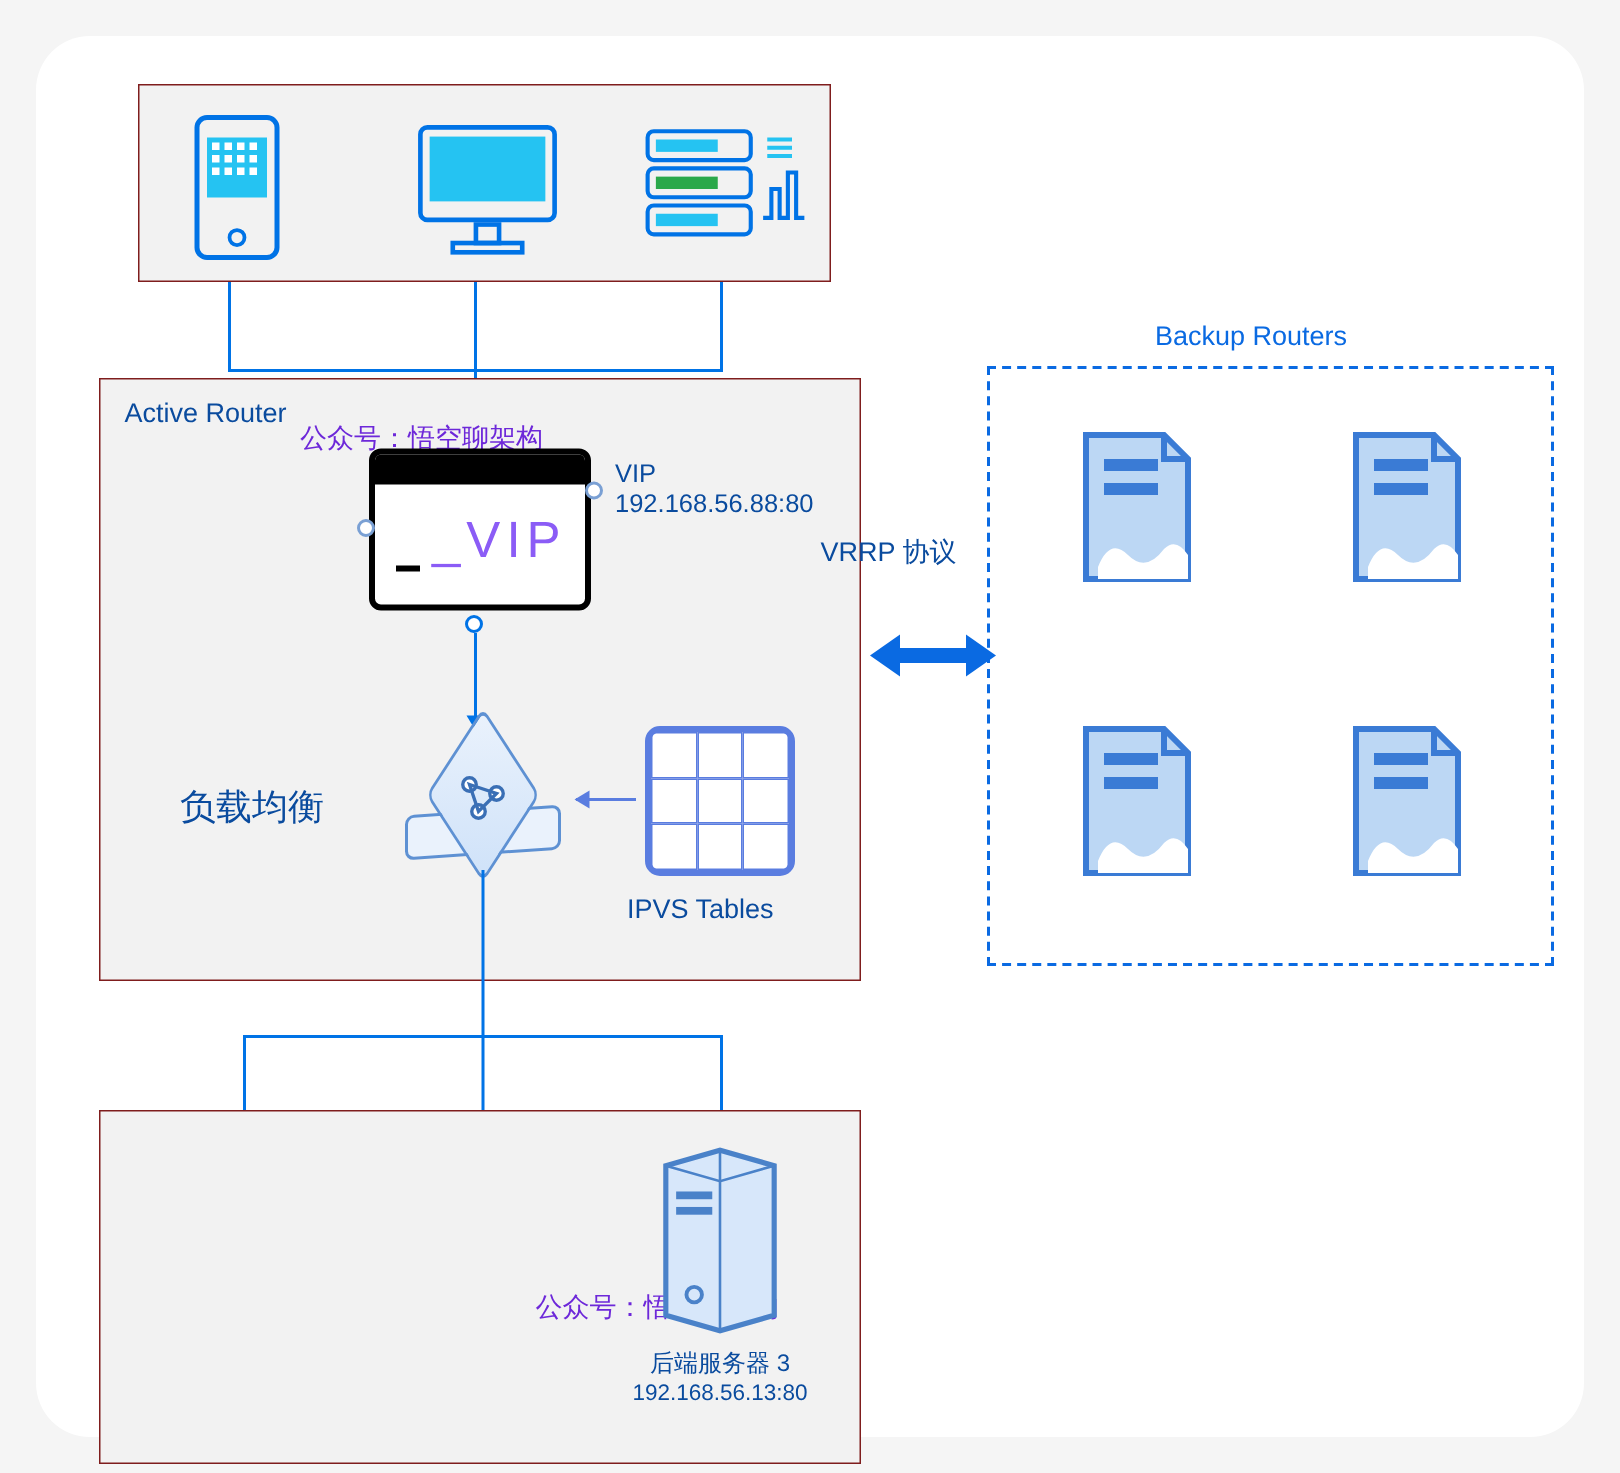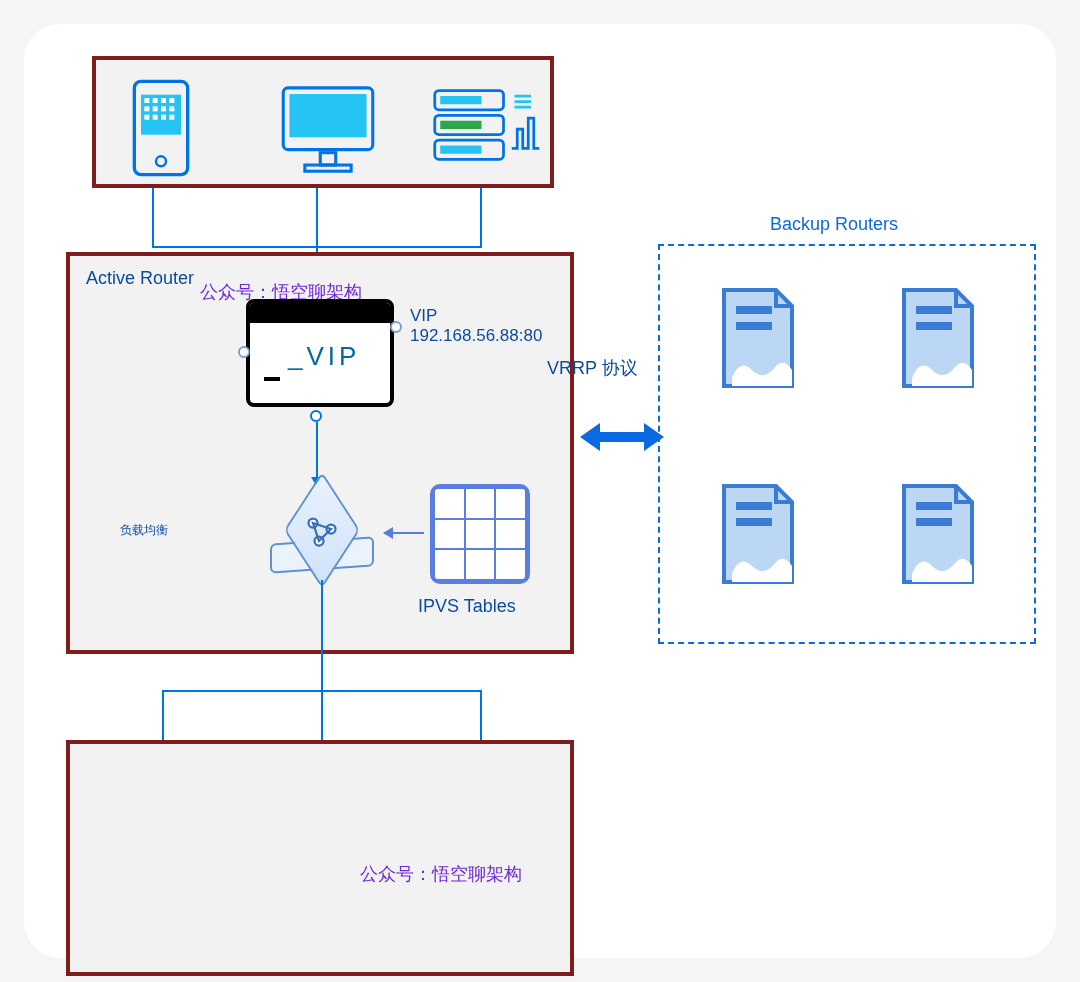--- a/index.html
+++ b/index.html
@@ -12,21 +12,21 @@
   }
   .canvas {
     position: absolute;
     left: 24px; top: 24px;
     width: 1032px; height: 934px;
     background: #fff;
     border-radius: 36px;
   }
   .abs { position: absolute; }
   .box {
-    border: 4px solid #7f1d1d;
+    border: 1px solid #7f1d1d;
     background: #f2f2f2;
   }
   .text-blue { color: #0a4b9e; }
 
   
   .clients {
     left: 68px; top: 32px;
     width: 462px; height: 132px;
   }
 
@@ -48,22 +48,22 @@
   .vip-topbar {
     position: absolute; left: 0; right: 0; top: 0;
     height: 20px; background: #000; border-top-left-radius: 4px; border-top-right-radius: 4px;
   }
   .vip-cursor {
     position: absolute; left: 14px; bottom: 22px;
     width: 16px; height: 4px; background: #000;
   }
   .vip-text {
     position: absolute; left: 38px; top: 38px;
-    font-size: 26px; letter-spacing: 4px;
-    color: #0369a1; font-weight: 400;
+    font-size: 34px; letter-spacing: 4px;
+    color: #8b5cf6; font-weight: 400;
   }
   .vip-circ { position:absolute; width:12px; height:12px; border:2px solid #7aa0d4; border-radius:50%; background:#fff; }
   .watermark { color: #6d28d9; font-size: 18px; }
 
   
   .lb-wrap { left: 246px; top: 472px; width: 104px; height: 72px; }
   .lb-top {
     position:absolute; left:18px; top:0; width:68px; height:68px;
     background: linear-gradient(135deg,#eaf2fc,#cfe2f9);
     border: 2px solid #5e91d3;
@@ -209,21 +209,21 @@
   <div class="vip-circ" style="position:absolute;left:366px;top:297px;"></div>
 
   <div class="abs text-blue" style="left:386px;top:282px;font-size:17px;">
     <div>VIP</div>
     <div>192.168.56.88:80</div>
   </div>
 
   <div class="abs v-arrow" style="left:292px;top:398px;height:64px;"></div>
   <div class="abs conn-dot" style="left:286px;top:386px;"></div>
 
-  <div class="abs text-blue" style="left:96px;top:498px;font-size:12px;">负载均衡</div>
+  <div class="abs text-blue" style="left:96px;top:498px;font-size:24px;">负载均衡</div>
 
   <div class="abs lb-wrap">
     <div class="lb-base2"></div>
     <div class="lb-base"></div>
     <div class="lb-top"></div>
     <svg class="lb-icon" viewBox="0 0 24 24">
       <circle cx="6" cy="6" r="3" fill="#fff" stroke="#3a6fb5" stroke-width="1.5"></circle>
       <circle cx="18" cy="10" r="3" fill="#fff" stroke="#3a6fb5" stroke-width="1.5"></circle>
       <circle cx="10" cy="18" r="3" fill="#fff" stroke="#3a6fb5" stroke-width="1.5"></circle>
       <path d="M6 6 L18 10 L10 18 Z" fill="none" stroke="#3a6fb5" stroke-width="1.5"></path>
@@ -284,15 +284,27 @@
   <div class="abs" style="left:138px;top:666px;width:318px;height:2px;background:#0073e6;"></div>
   <div class="abs v-arrow" style="left:138px;top:666px;height:60px;"></div>
   <div class="abs v-arrow" style="left:297px;top:666px;height:60px;"></div>
   <div class="abs v-arrow" style="left:456px;top:666px;height:60px;"></div>
 
   <div class="abs box backend">
     <div class="abs watermark" style="left:290px;top:118px;">公众号：悟空聊架构</div>
 
 
 
+    <div class="srv" style="left:338px;top:22px;">
+      <svg width="86" height="128" viewBox="0 0 50 74" style="display:block;margin:0 auto 8px;">
+        <path d="M4 8 L25 2 L46 8 V66 L25 72 L4 66 Z" fill="#d7e7fa" stroke="#4a82c9" stroke-width="2"></path>
+        <path d="M25 2 V72" stroke="#4a82c9" stroke-width="1"></path>
+        <path d="M4 8 L25 14 L46 8" fill="none" stroke="#4a82c9" stroke-width="1"></path>
+        <rect x="8" y="18" width="14" height="3" fill="#4a82c9"></rect>
+        <rect x="8" y="24" width="14" height="3" fill="#4a82c9"></rect>
+        <circle cx="15" cy="58" r="3" fill="none" stroke="#4a82c9" stroke-width="1.5"></circle>
+      </svg>
+      <div class="srv-label">后端服务器 3</div>
+      <div class="srv-ip">192.168.56.13:80</div>
+    </div>
   </div>
 
 </div>
 
 </body></html>

